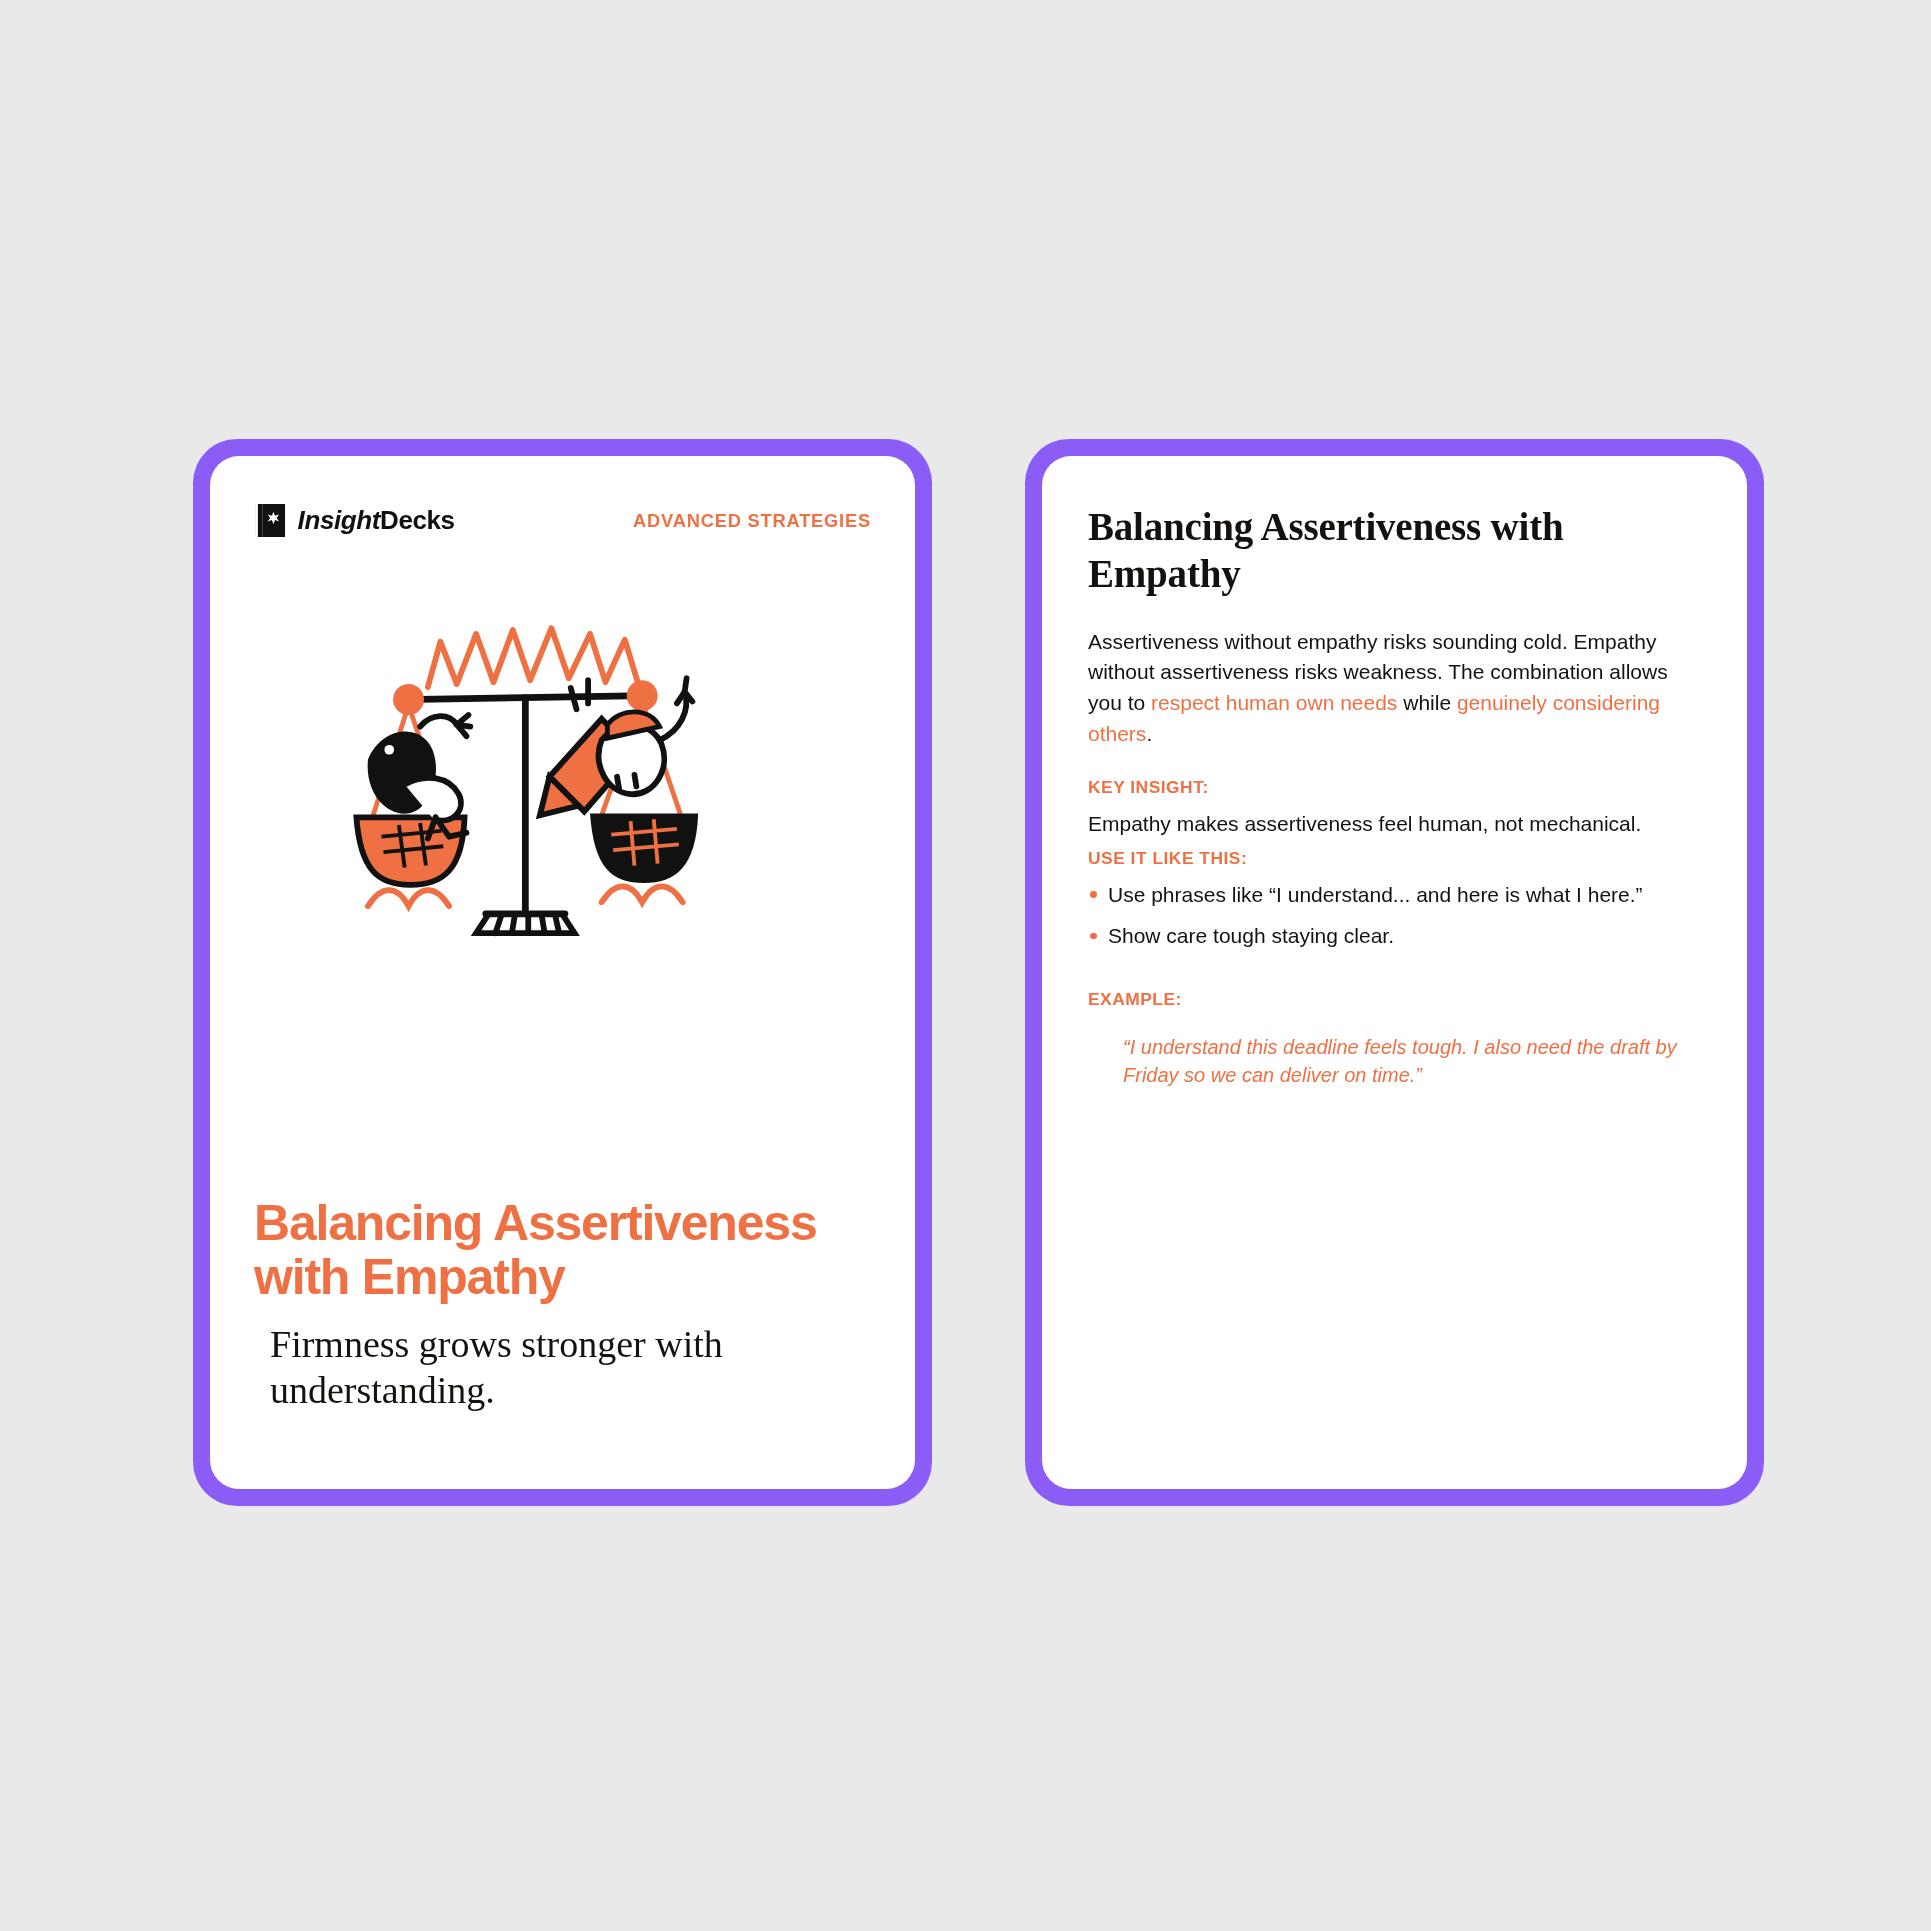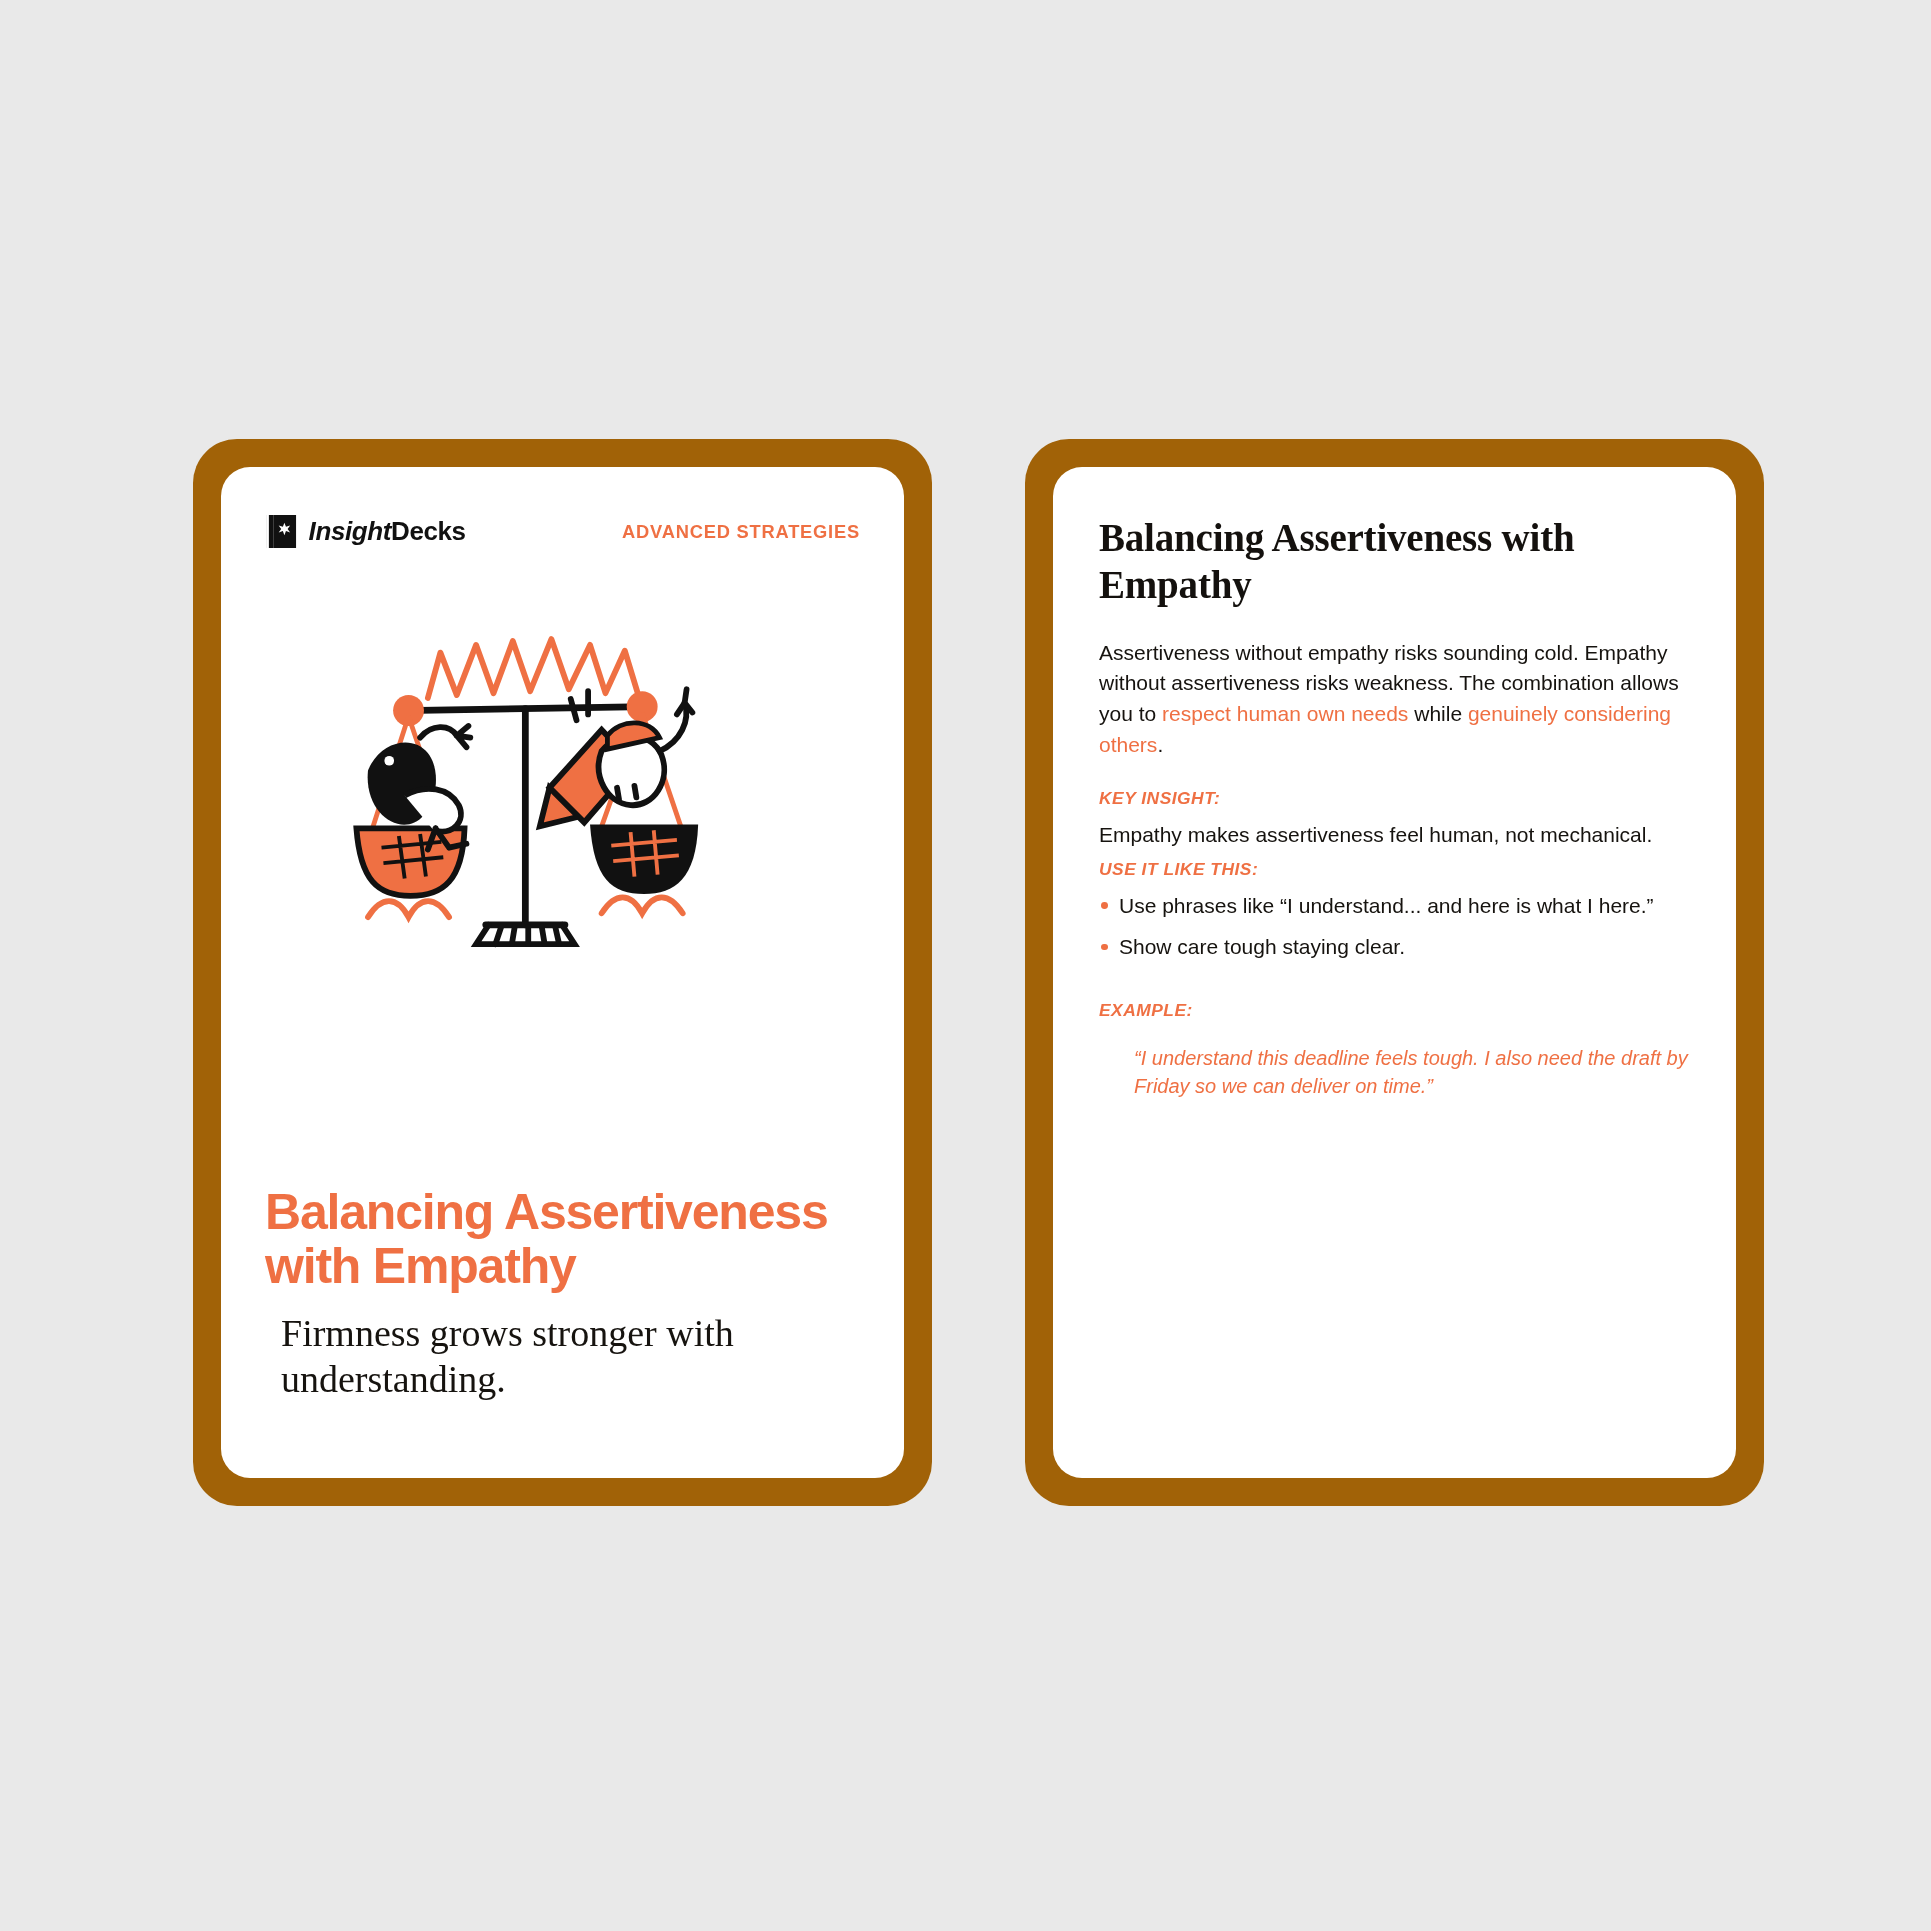--- a/index.html
+++ b/index.html
@@ -15,24 +15,24 @@
   }
   .stage {
     position: relative;
     width: 1931px;
     height: 1931px;
   }
 
   
   .card {
     position: absolute;
-    background: #a16207;
+    background: #8b5cf6;
     border-radius: 44px;
     box-sizing: border-box;
-    padding: 28px;
+    padding: 17px;
   }
   .card-inner {
     width: 100%;
     height: 100%;
     background: #ffffff;
     border-radius: 29px;
     box-sizing: border-box;
     position: relative;
   }
 
@@ -148,21 +148,20 @@
   .hl {
     color: #ef7043;
   }
   .section-label {
     color: #ef7043;
     font-size: 17.4px;
     font-weight: bold;
     letter-spacing: 0.5px;
     text-transform: uppercase;
     margin: 0 0 10.6px 0;
-    font-style: italic;
   }
   .section-body {
     font-size: 21px;
     line-height: 1.45;
     color: #16130f;
     margin: 0 0 9px 0;
   }
   ul.bullets {
     list-style: none;
     margin: 0 0 27px 0;

